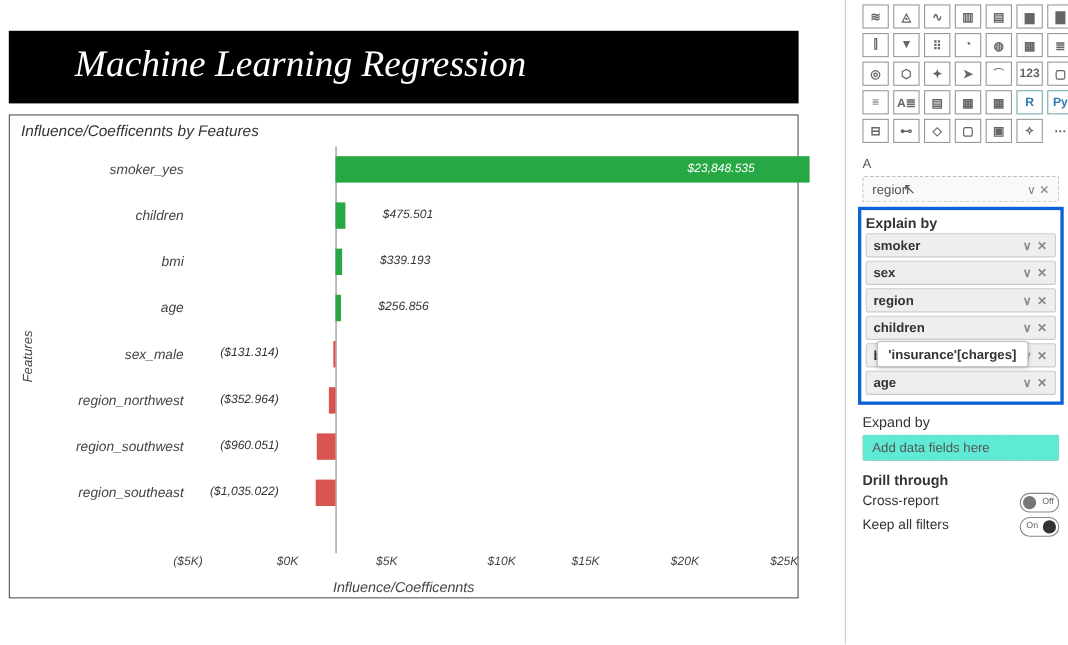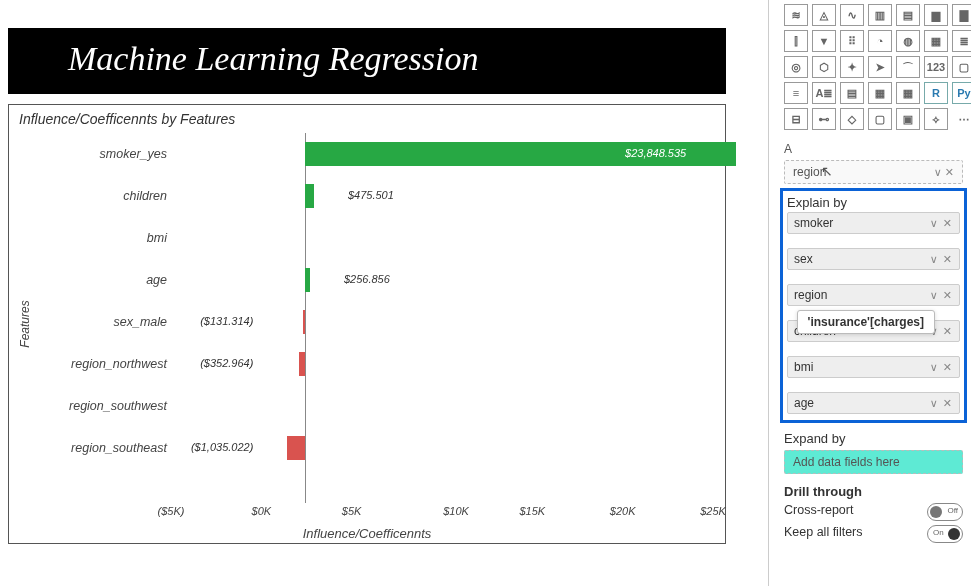--- a/index.html
+++ b/index.html
@@ -179,25 +179,26 @@
   }
   .well-label {
     font-size: 13px;
     color: #333;
     margin: 8px 0 2px 0;
   }
   .explain-box {
     border: 3px solid #0b62d6;
     padding: 4px 4px 6px 4px;
     margin: 4px -4px;
+    font-weight: bold;
   }
   .chips {
     display: flex;
     flex-direction: column;
-    gap: 14px;
+    gap: 3px;
   }
   .chip {
     background: #eee;
     border: 1px solid #ccc;
     border-radius: 2px;
     padding: 3px 6px;
     display: flex;
     align-items: center;
     justify-content: space-between;
     font-size: 12px;
@@ -286,31 +287,39 @@
       <div class="bars" id="bars">
           <div class="zero-line" style="left: 90.3333px;"></div>
           <div class="bar-row" style="top: 0px;">
             <div class="bar pos" style="left: 90.3333px; width: 430.864px; top: 9px;"></div>
             <div class="barlabel" style="top: 14px; right: 26.8031px; color: rgb(255, 255, 255);">$23,848.535</div>
           </div>
           <div class="bar-row" style="top: 42px;">
             <div class="bar pos" style="left: 90.3333px; width: 8.59072px; top: 9px;"></div>
             <div class="barlabel" style="top: 14px; left: 104.924px;">$475.501</div>
           </div>
+          <div class="bar-row" style="top: 84px;">
+            <div class="bar pos" style="left: 90.3333px; width: 6.12809px; top: 9px;"></div>
+            <div class="barlabel" style="top: 14px; left: 102.461px;">$339.193</div>
+          </div>
           <div class="bar-row" style="top: 126px;">
             <div class="bar pos" style="left: 90.3333px; width: 4.64053px; top: 9px;"></div>
             <div class="barlabel" style="top: 14px; left: 100.974px;">$256.856</div>
           </div>
           <div class="bar-row" style="top: 168px;">
             <div class="bar neg" style="left: 87.9609px; width: 2.37241px; top: 9px;"></div>
             <div class="barlabel" style="top: 14px; right: 459.667px;">($131.314)</div>
           </div>
           <div class="bar-row" style="top: 210px;">
             <div class="bar neg" style="left: 83.9565px; width: 6.37688px; top: 9px;"></div>
             <div class="barlabel" style="top: 14px; right: 459.667px;">($352.964)</div>
+          </div>
+          <div class="bar-row" style="top: 252px;">
+            <div class="bar neg" style="left: 72.9884px; width: 17.3449px; top: 9px;"></div>
+            <div class="barlabel" style="top: 14px; right: 459.667px;">($960.051)</div>
           </div>
           <div class="bar-row" style="top: 294px;">
             <div class="bar neg" style="left: 71.6339px; width: 18.6994px; top: 9px;"></div>
             <div class="barlabel" style="top: 14px; right: 459.667px;">($1,035.022)</div>
           </div>
         </div>
     </div>
     <div class="xaxis" id="xaxis">
         <div class="tick" style="left: 0px;">($5K)</div>
         <div class="tick" style="left: 90.3333px;">$0K</div>

